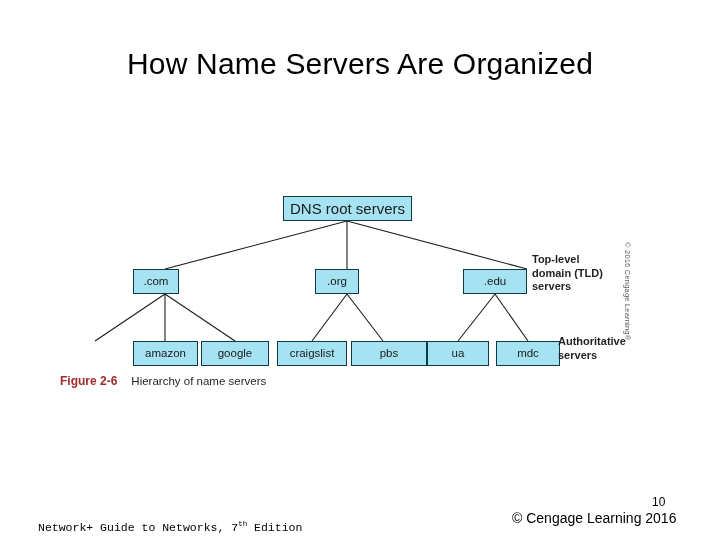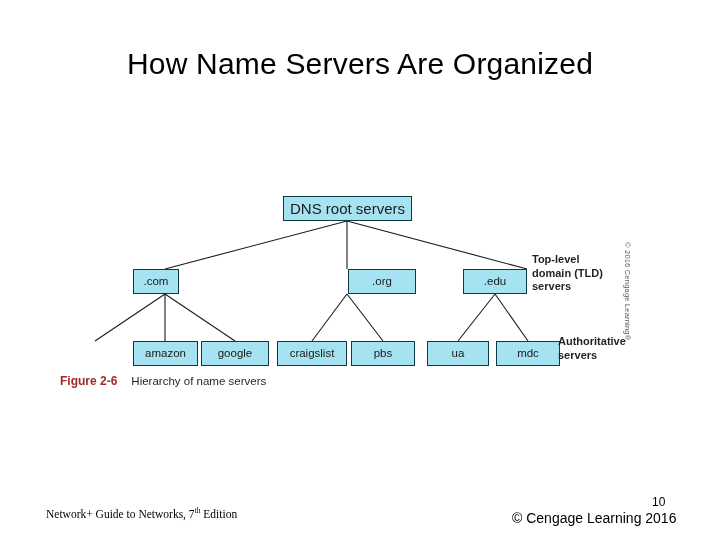--- a/index.html
+++ b/index.html
@@ -122,26 +122,25 @@
     font-family: "Liberation Sans", sans-serif;
     color: #231f20;
     font-size: 11.5px;
     margin-left: 14px;
   }
 
   
   #footer-left {
     position: absolute;
     left: 38px;
-    top: 506px;
-    font-family: Liberation Serif, serif;
-    font-size: 11.5px;
-    color: #000000;
-    white-space: nowrap;
-    margin-left: 8px;
+    top: 520px;
+    font-family: Liberation Mono, monospace;
+    font-size: 11.5px;
+    color: #000000;
+    white-space: nowrap;
   }
   #footer-left sup {
     font-size: 7.5px;
     vertical-align: super;
   }
   #footer-center {
     position: absolute;
     left: 476px;
     top: 510px;
     font-family: "Liberation Sans", sans-serif;
@@ -183,27 +182,27 @@
         <line x1="307" y1="114" x2="343" y2="161"></line>
 
         <line x1="455" y1="114" x2="418" y2="161"></line>
         <line x1="455" y1="114" x2="488" y2="161"></line>
       </g>
     </svg>
 
     <div class="node root" style="left:243px; top:16px; width:129px;">DNS root servers</div>
 
     <div class="node" style="left:93px; top:89px; width:46px;">.com</div>
-    <div class="node" style="left:275px; top:89px; width:68px;margin-left:33px;">.org</div>
+    <div class="node" style="left:275px; top:89px; width:44px;">.org</div>
     <div class="node" style="left:423px; top:89px; width:64px;">.edu</div>
 
     <div class="node" style="left:93px; top:161px; width:65px;">amazon</div>
     <div class="node" style="left:161px; top:161px; width:68px;">google</div>
     <div class="node" style="left:237px; top:161px; width:70px;">craigslist</div>
-    <div class="node" style="left:311px; top:161px; width:64px;">pbs</div>
+    <div class="node" style="left:311px; top:161px; width:76px;">pbs</div>
     <div class="node" style="left:387px; top:161px; width:62px;">ua</div>
     <div class="node" style="left:456px; top:161px; width:64px;">mdc</div>
 
     <div class="annot" id="annot-tld">Top-level
 domain (TLD)
 servers</div>
     <div class="annot" id="annot-auth">Authoritative
 servers</div>
 
     <div id="credit-vertical">© 2016 Cengage Learning®</div>

